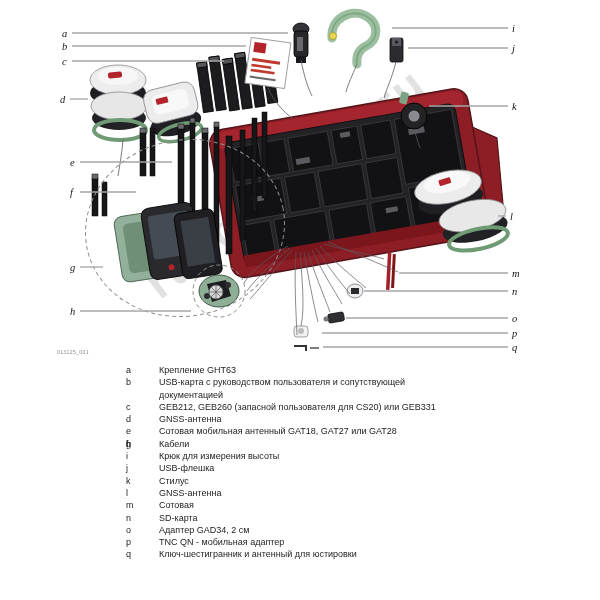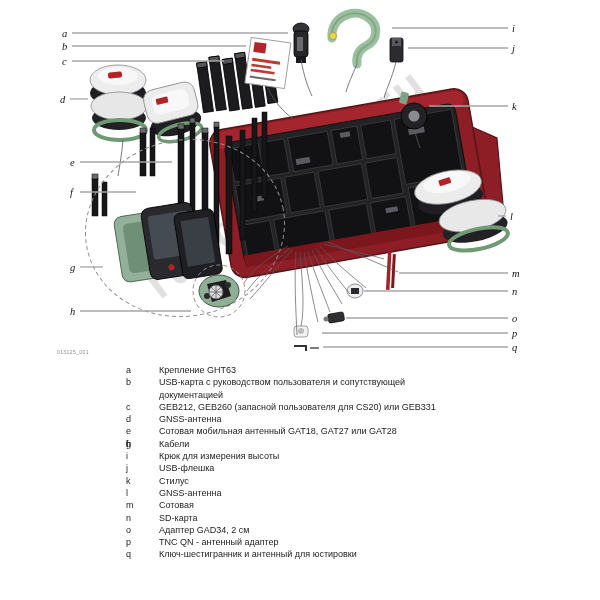--- a/index.html
+++ b/index.html
@@ -287,17 +287,17 @@
     <div class="lrow"><span class="lkey">f</span></div>
     <div class="lrow"><span class="lkey">g</span></div>
     <div class="lrow"><span class="lkey">h</span><span class="ltxt">Кабели</span></div>
     <div class="lrow"><span class="lkey">i</span><span class="ltxt">Крюк для измерения высоты</span></div>
     <div class="lrow"><span class="lkey">j</span><span class="ltxt">USB-флешка</span></div>
     <div class="lrow"><span class="lkey">k</span><span class="ltxt">Стилус</span></div>
     <div class="lrow"><span class="lkey">l</span><span class="ltxt">GNSS-антенна</span></div>
     <div class="lrow"><span class="lkey">m</span><span class="ltxt">Сотовая</span></div>
     <div class="lrow"><span class="lkey">n</span><span class="ltxt">SD-карта</span></div>
     <div class="lrow"><span class="lkey">o</span><span class="ltxt">Адаптер GAD34, 2 см</span></div>
-    <div class="lrow"><span class="lkey">p</span><span class="ltxt">TNC QN - антенный адаптер</span></div>
+    <div class="lrow"><span class="lkey">p</span><span class="ltxt">TNC QN - мобильная адаптер</span></div>
     <div class="lrow"><span class="lkey">q</span><span class="ltxt">Ключ-шестигранник и антенный для юстировки</span></div>
   </div>
 
 </div>
 
 </body></html>

